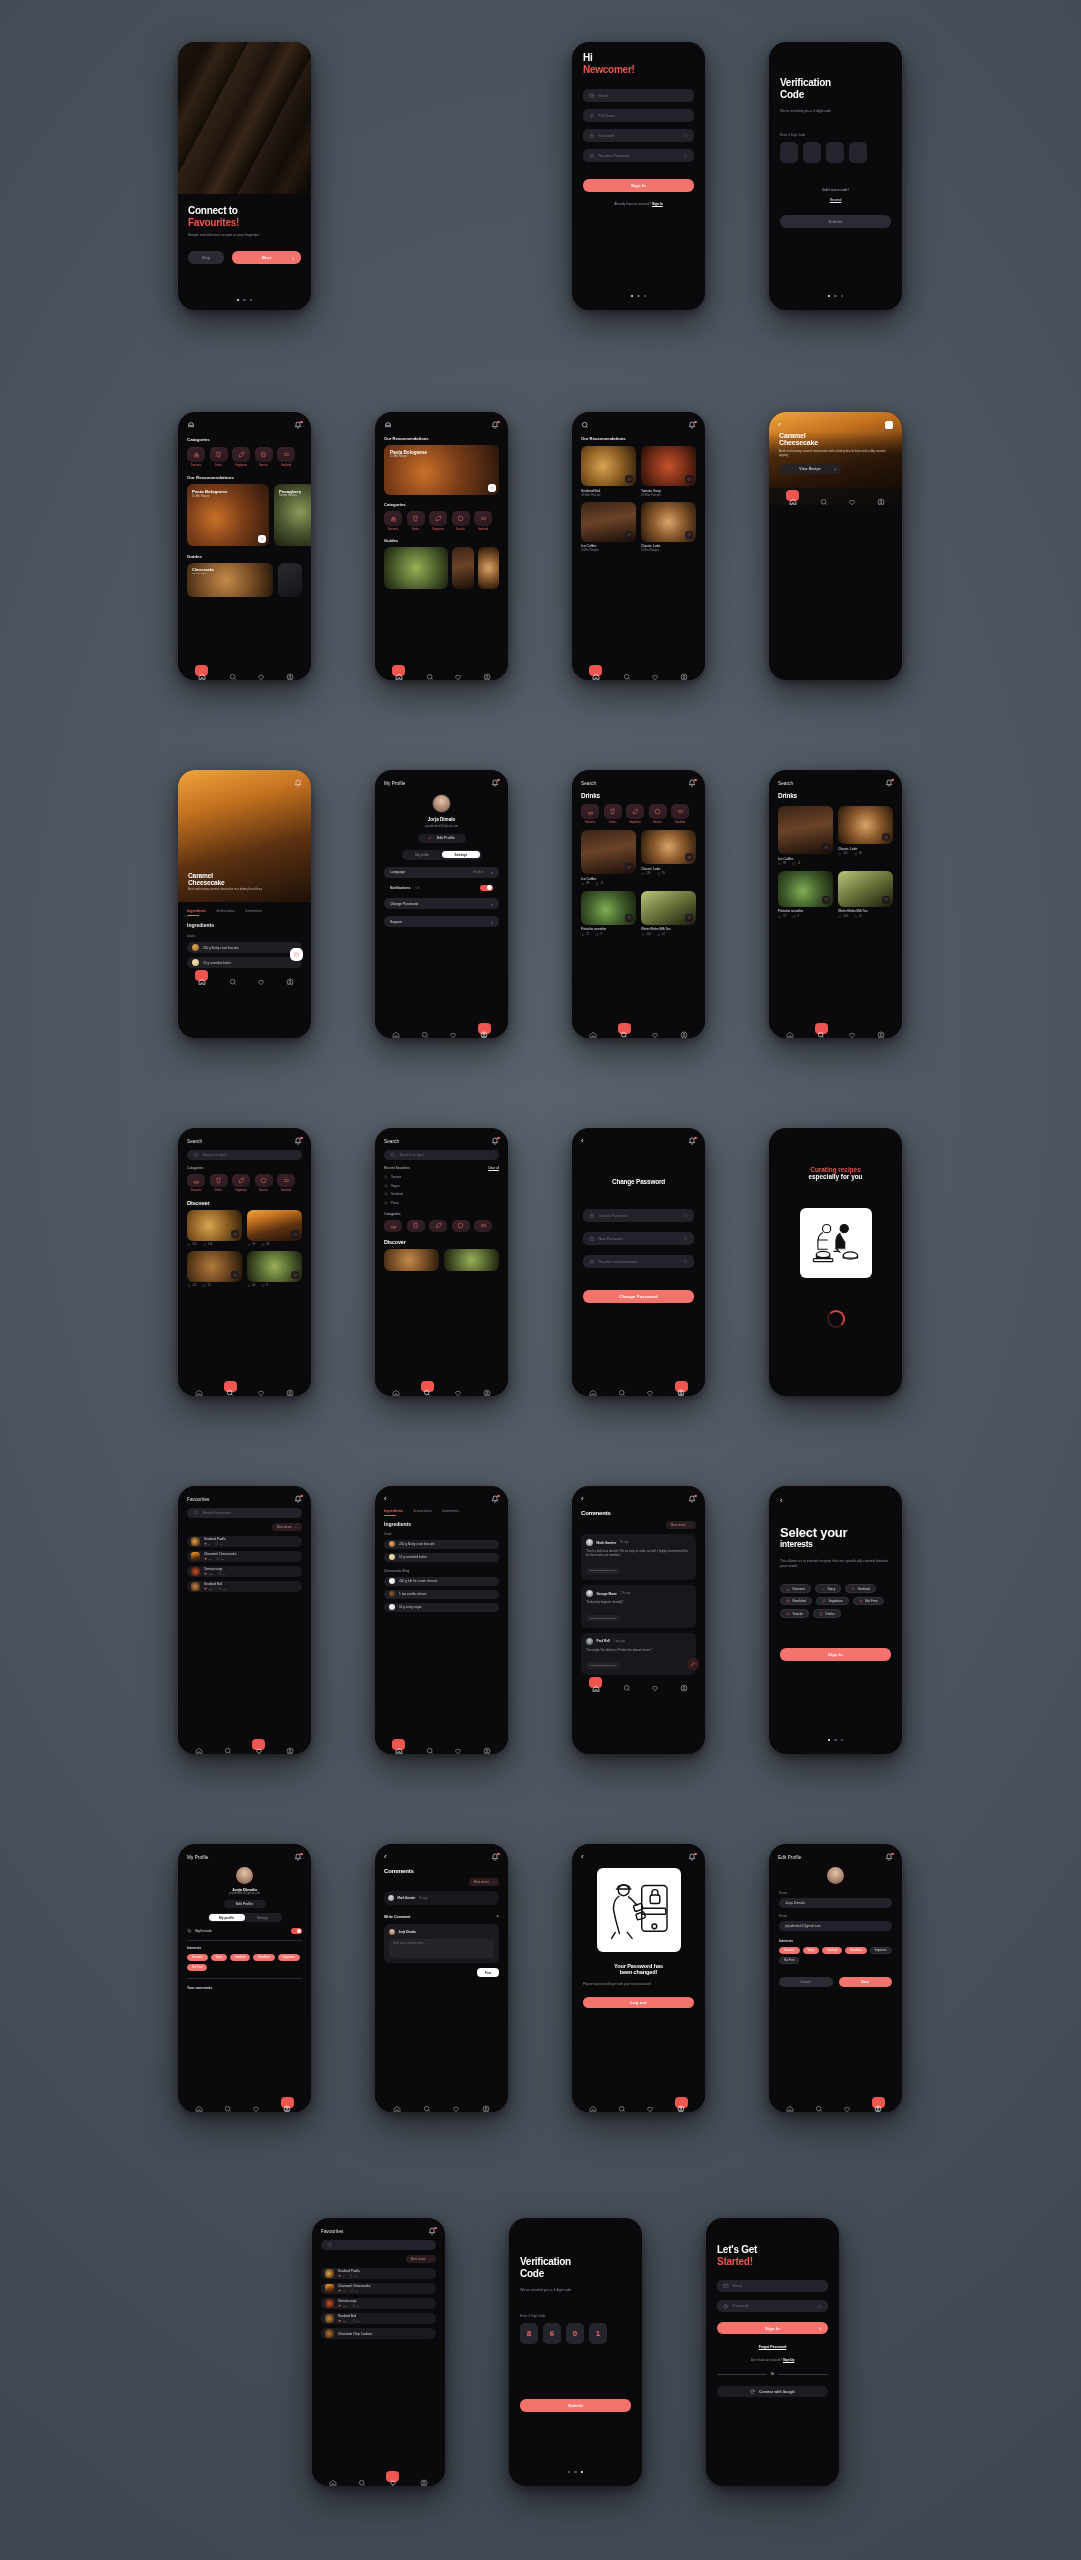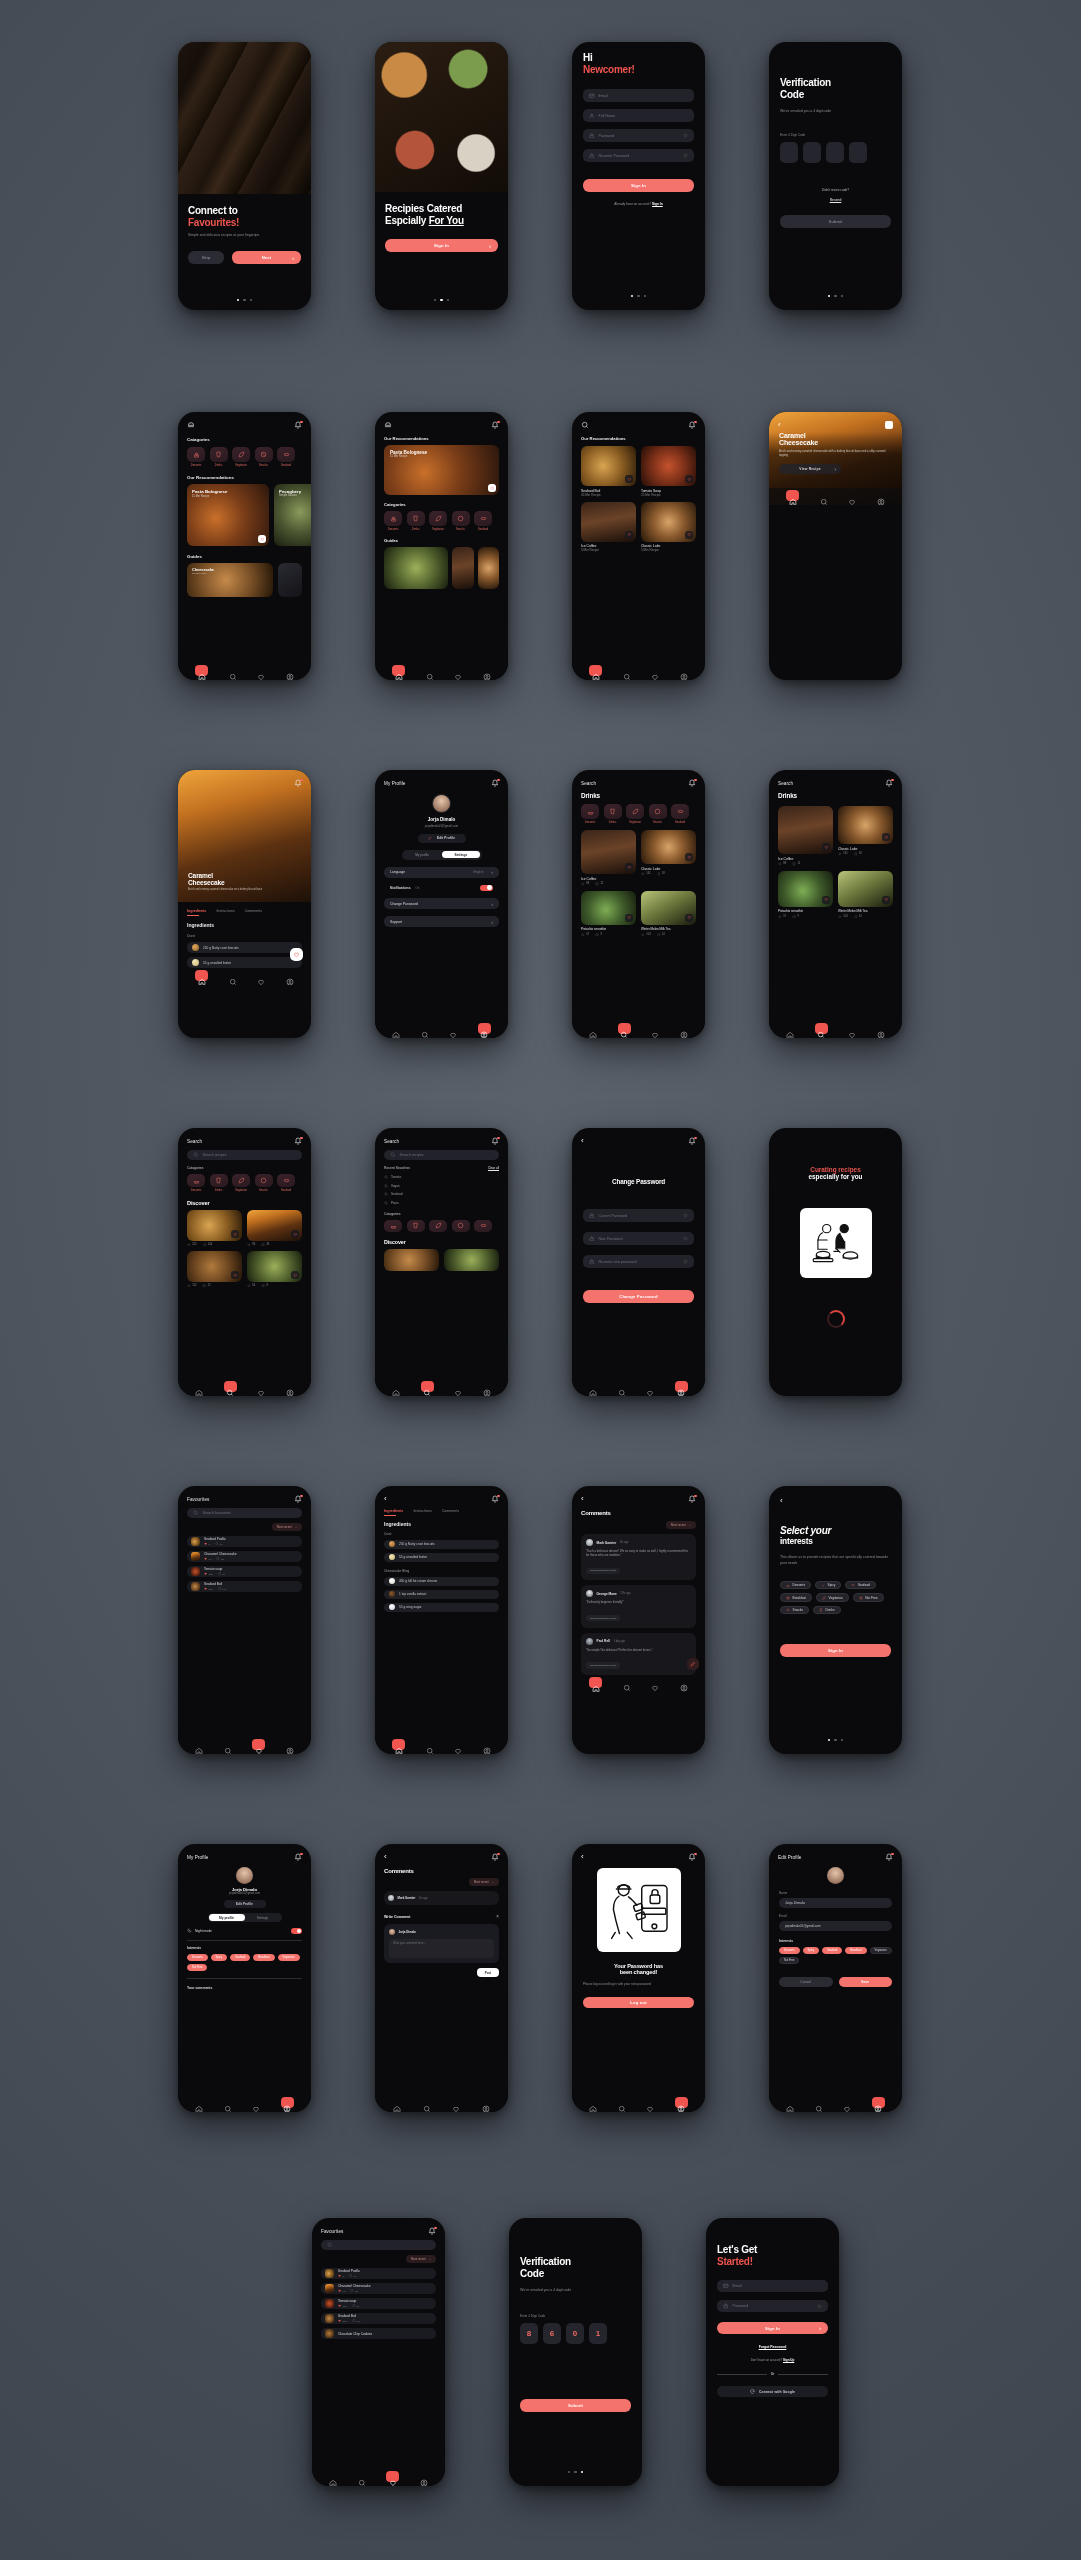--- a/index.html
+++ b/index.html
@@ -240,40 +240,20 @@
       </div>
       <div class="dots" style="margin-top:auto; margin-bottom:9px;">
         <i></i>
             <i class="off"></i>
             <i class="off"></i>
       </div>
     </div>
   </div>
 </div>
 
-<div class="phone" style="left:375px; top:42px;">
-  <div class="scr">
-    <div class="ph f-grid" style="height:150px;"></div>
-    <div style="padding:11px 10px 0 10px; display:flex; flex-direction:column; flex:1;">
-      <div class="h1">Recipies Catered</div>
-      <div class="h1">
-        <span>Espcially </span><span class="accent" style="text-decoration:underline">For You</span>
-      </div>
-      <div class="btn" style="margin-top:13px;">
-        <span>Sign In</span>
-        <span class="chev">›</span>
-      </div>
-      <div class="dots" style="margin-top:auto; margin-bottom:9px;">
-        <i class="off"></i>
-            <i></i>
-            <i class="off"></i>
-      </div>
-    </div>
-  </div>
-</div>
 
 <div class="phone" style="left:572px; top:42px;">
   <div class="scr" style="padding:10px 11px 9px 11px;">
     <div class="h1">Hi</div>
     <div class="h1 accent" style="margin-bottom:14px;">Newcomer!</div>
     <div style="display:flex; flex-direction:column; gap:7px;">
       <div class="field">
         <span class="fi"><svg viewBox="0 0 24 24" fill="none" stroke="#8b8b94" stroke-width="2">
                 <rect x="2" y="5" width="20" height="14" rx="2"></rect>
                 <path d="M2 7l10 6 10-6"></path>
@@ -1790,21 +1770,21 @@
               <path d="M6.5 19a6 6 0 0111 0"></path>
             </svg></span>
     </div>
   </div>
 </div>
 
 <div class="phone" style="left:769px; top:1486px;">
   <div class="scr" style="padding:11px 11px 9px 11px;">
     <span class="back">‹</span>
     <div style="margin-top:20px;">
-      <div class="h1" style="font-size:10px;font-style:italic;">Select your</div>
+      <div class="h1" style="font-size:13px;">Select your</div>
       <div class="h1" style="font-size:8.4px;">interests</div>
     </div>
     <div class="sub" style="margin-top:9px;">This allows us to provide recipies that are specifically catered towards your needs</div>
     <div style="display:flex; flex-wrap:wrap; gap:4px; margin-top:15px;">
       <span class="tag">
             <svg viewBox="0 0 24 24" fill="none" stroke="#e06a63" stroke-width="2">
               <path d="M4 16h16l-2 5H6z"></path>
             </svg>
             <span>Desserts</span>
           </span>

